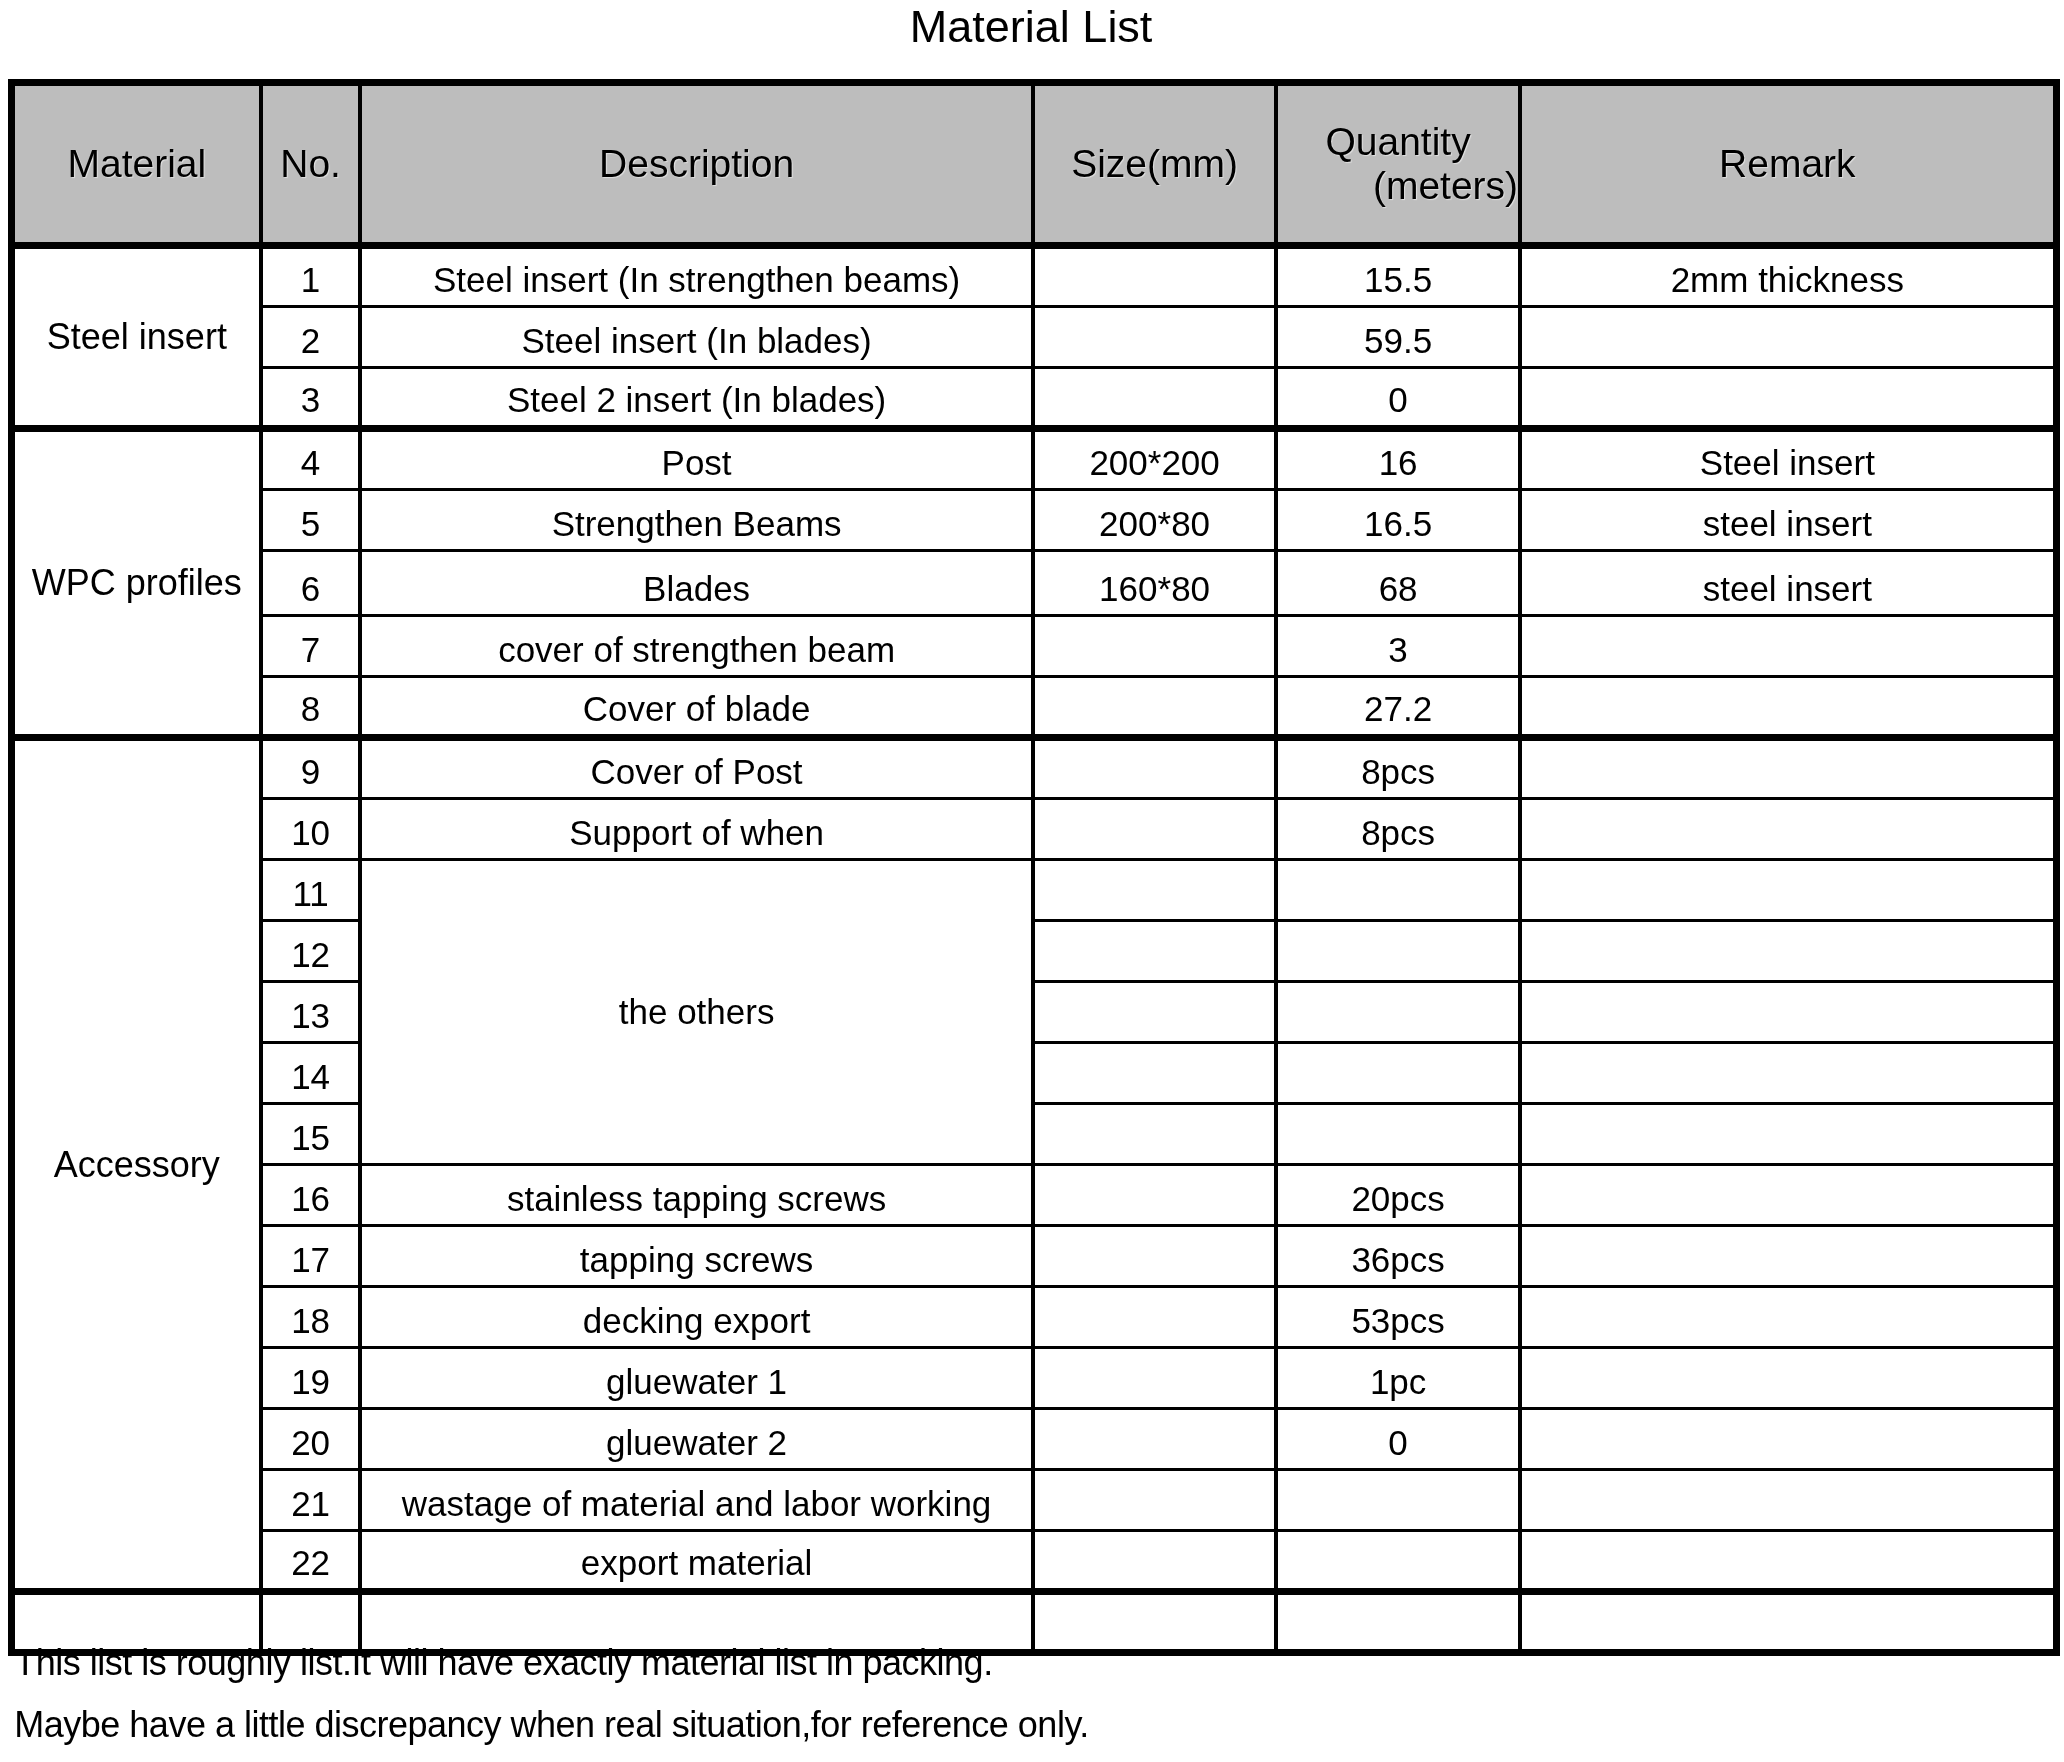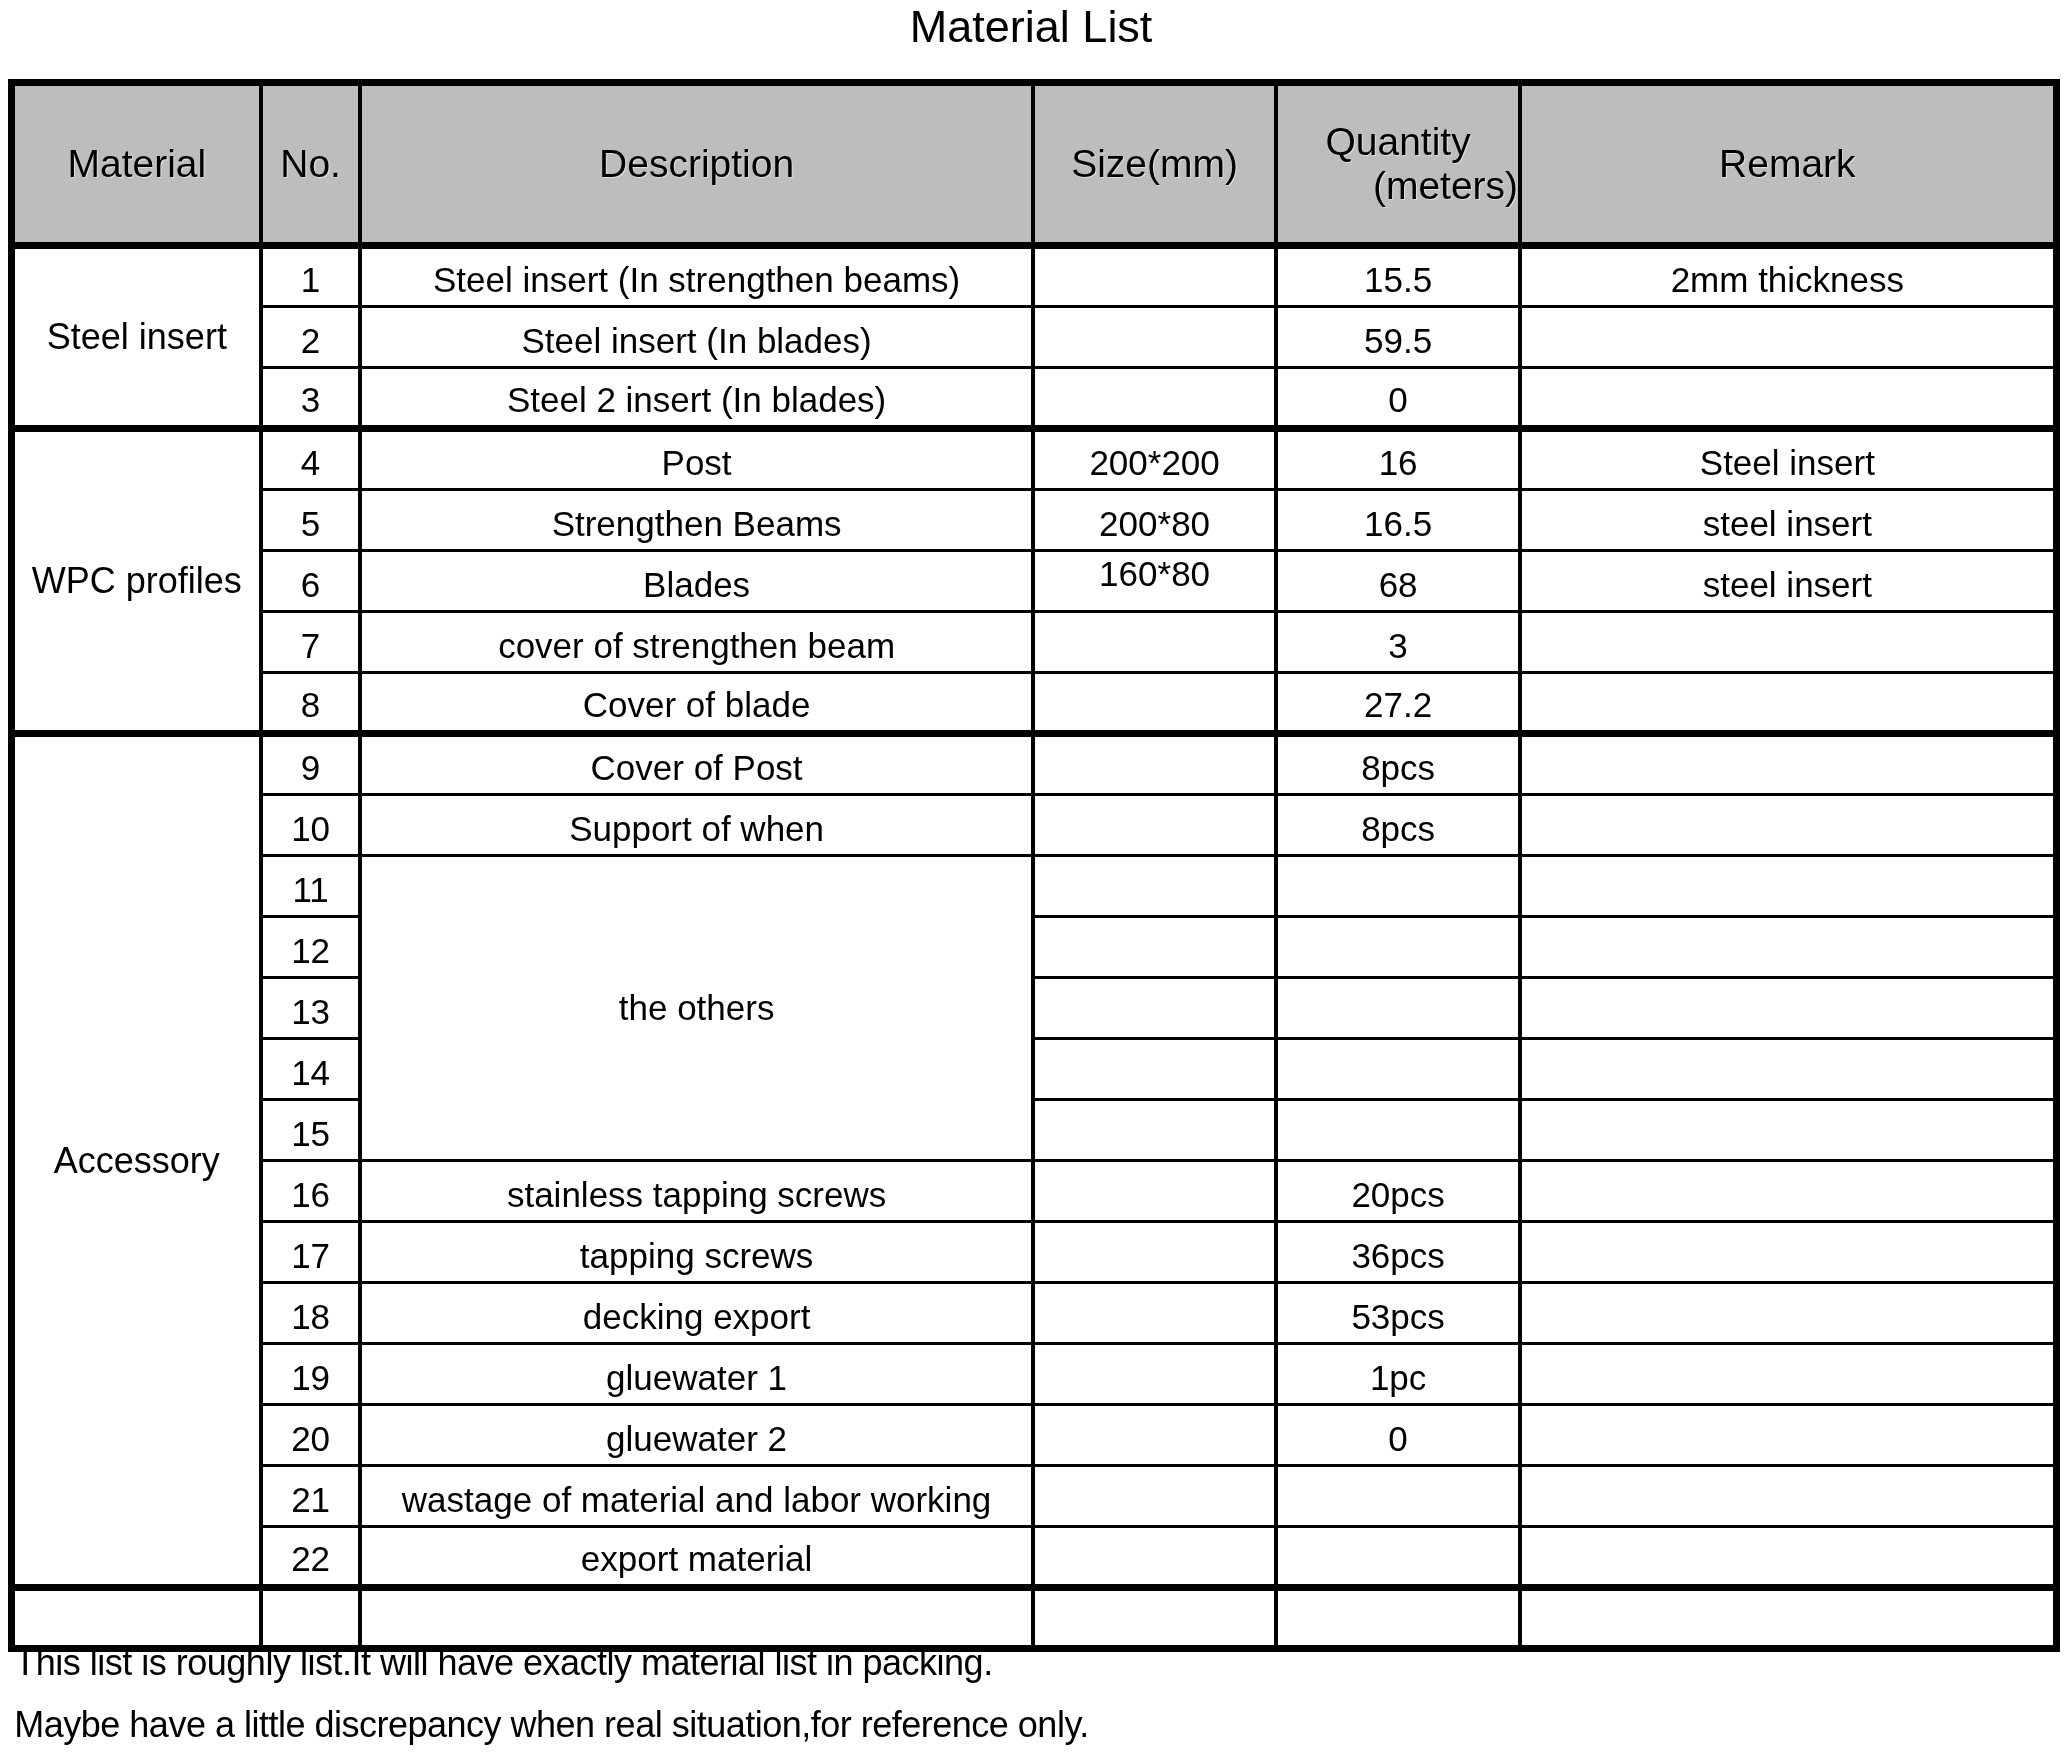--- a/index.html
+++ b/index.html
@@ -38,21 +38,21 @@
   td{
     border:3.8px solid #000;
     border-left-width:4.8px;border-right-width:4.8px;
     font-size:35px;text-align:center;vertical-align:bottom;
     padding:0 1.9px 6.7px 1.9px;white-space:nowrap;overflow:hidden;
     line-height:1.05;
   }
   tr.group-start td{border-top-width:7.6px;}
   td.material-cell{vertical-align:middle;padding-bottom:0;font-size:36px;}
   td.desc-merged{vertical-align:middle;padding-bottom:0;}
-  td.valign-top{vertical-align:top;padding-top:4px;}
+  td.valign-top{vertical-align:top;padding-top:19px;}
   .qty-line2{display:block;text-align:right;}
   .footer-note{
     position:absolute;left:14.3px;font-size:36px;letter-spacing:-0.5px;text-align:right;
   }
   .footer-note.l1{top:1642px;}
   .footer-note.l2{top:1704px;}
 </style>
 </head>
 <body>
 

